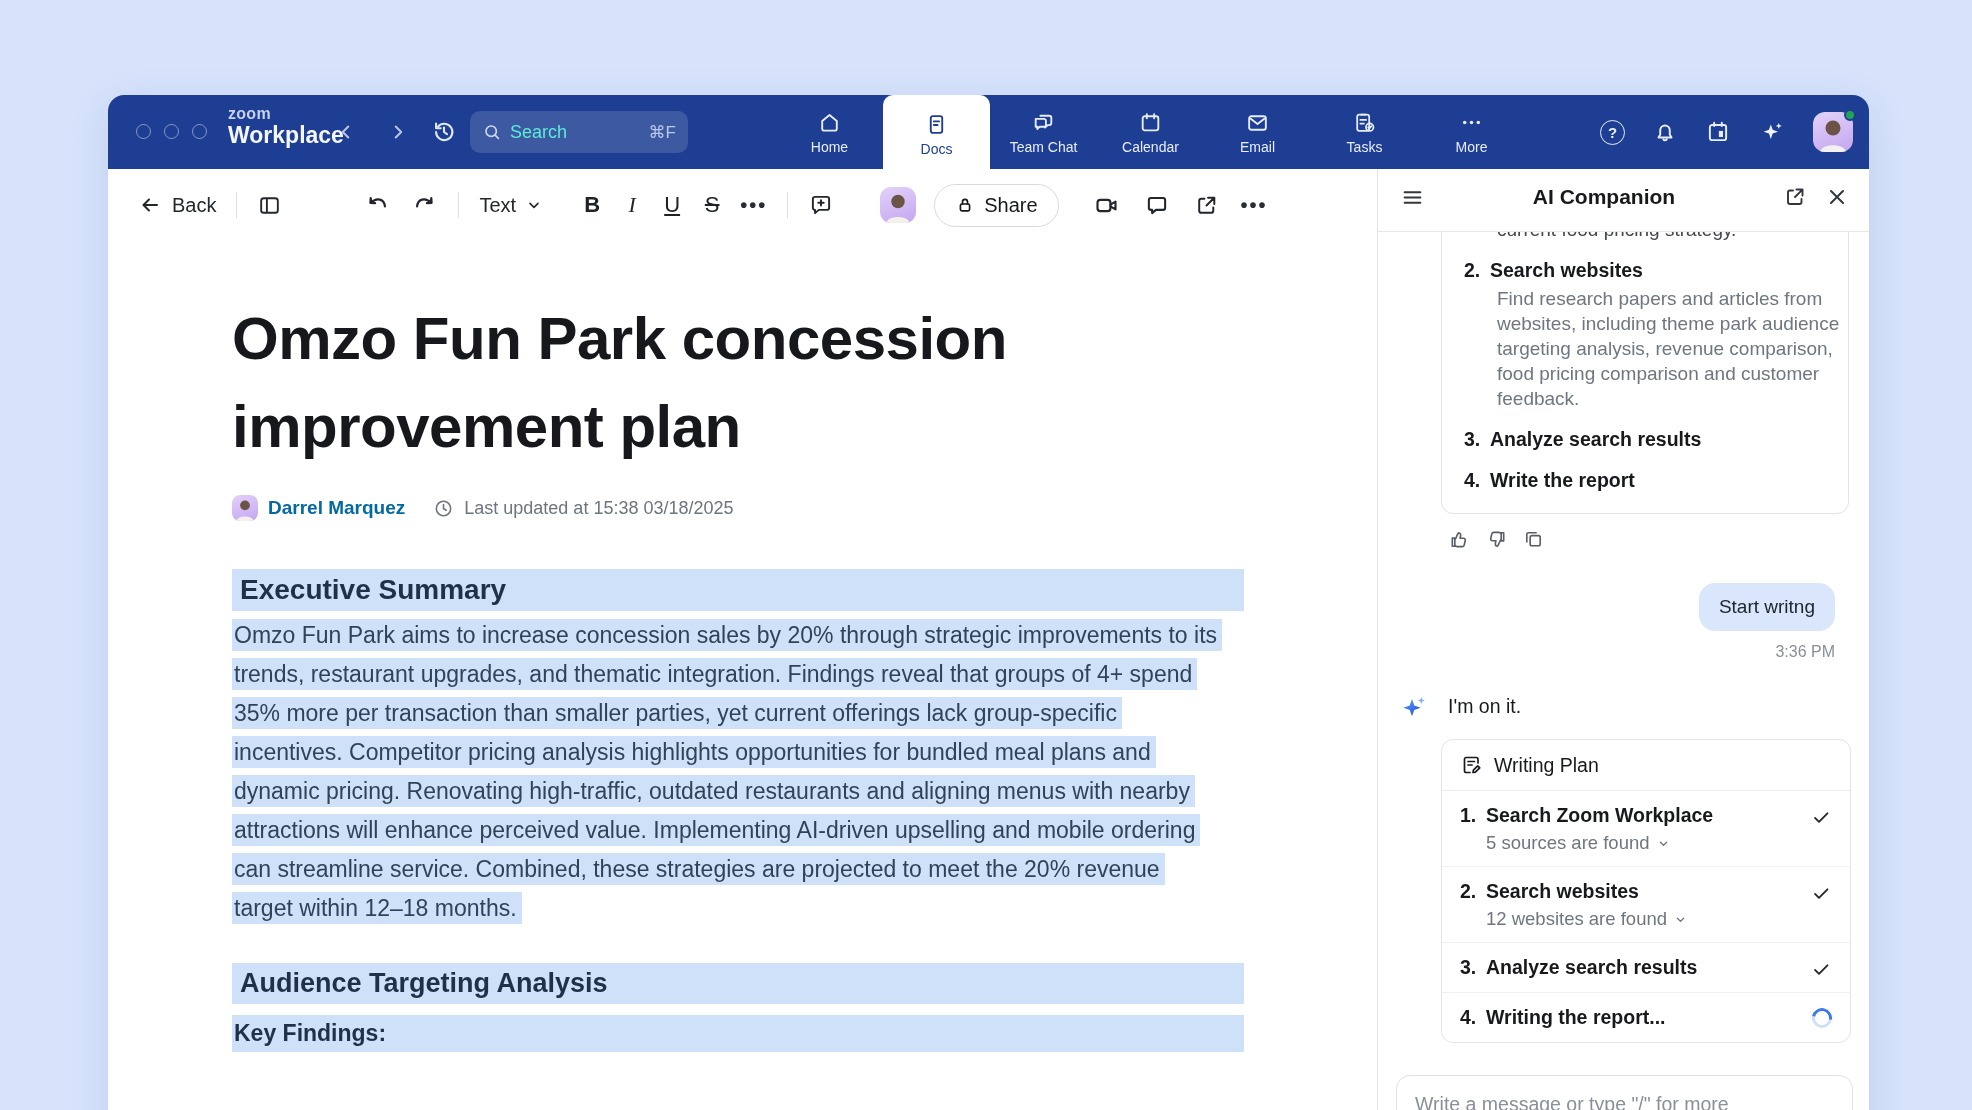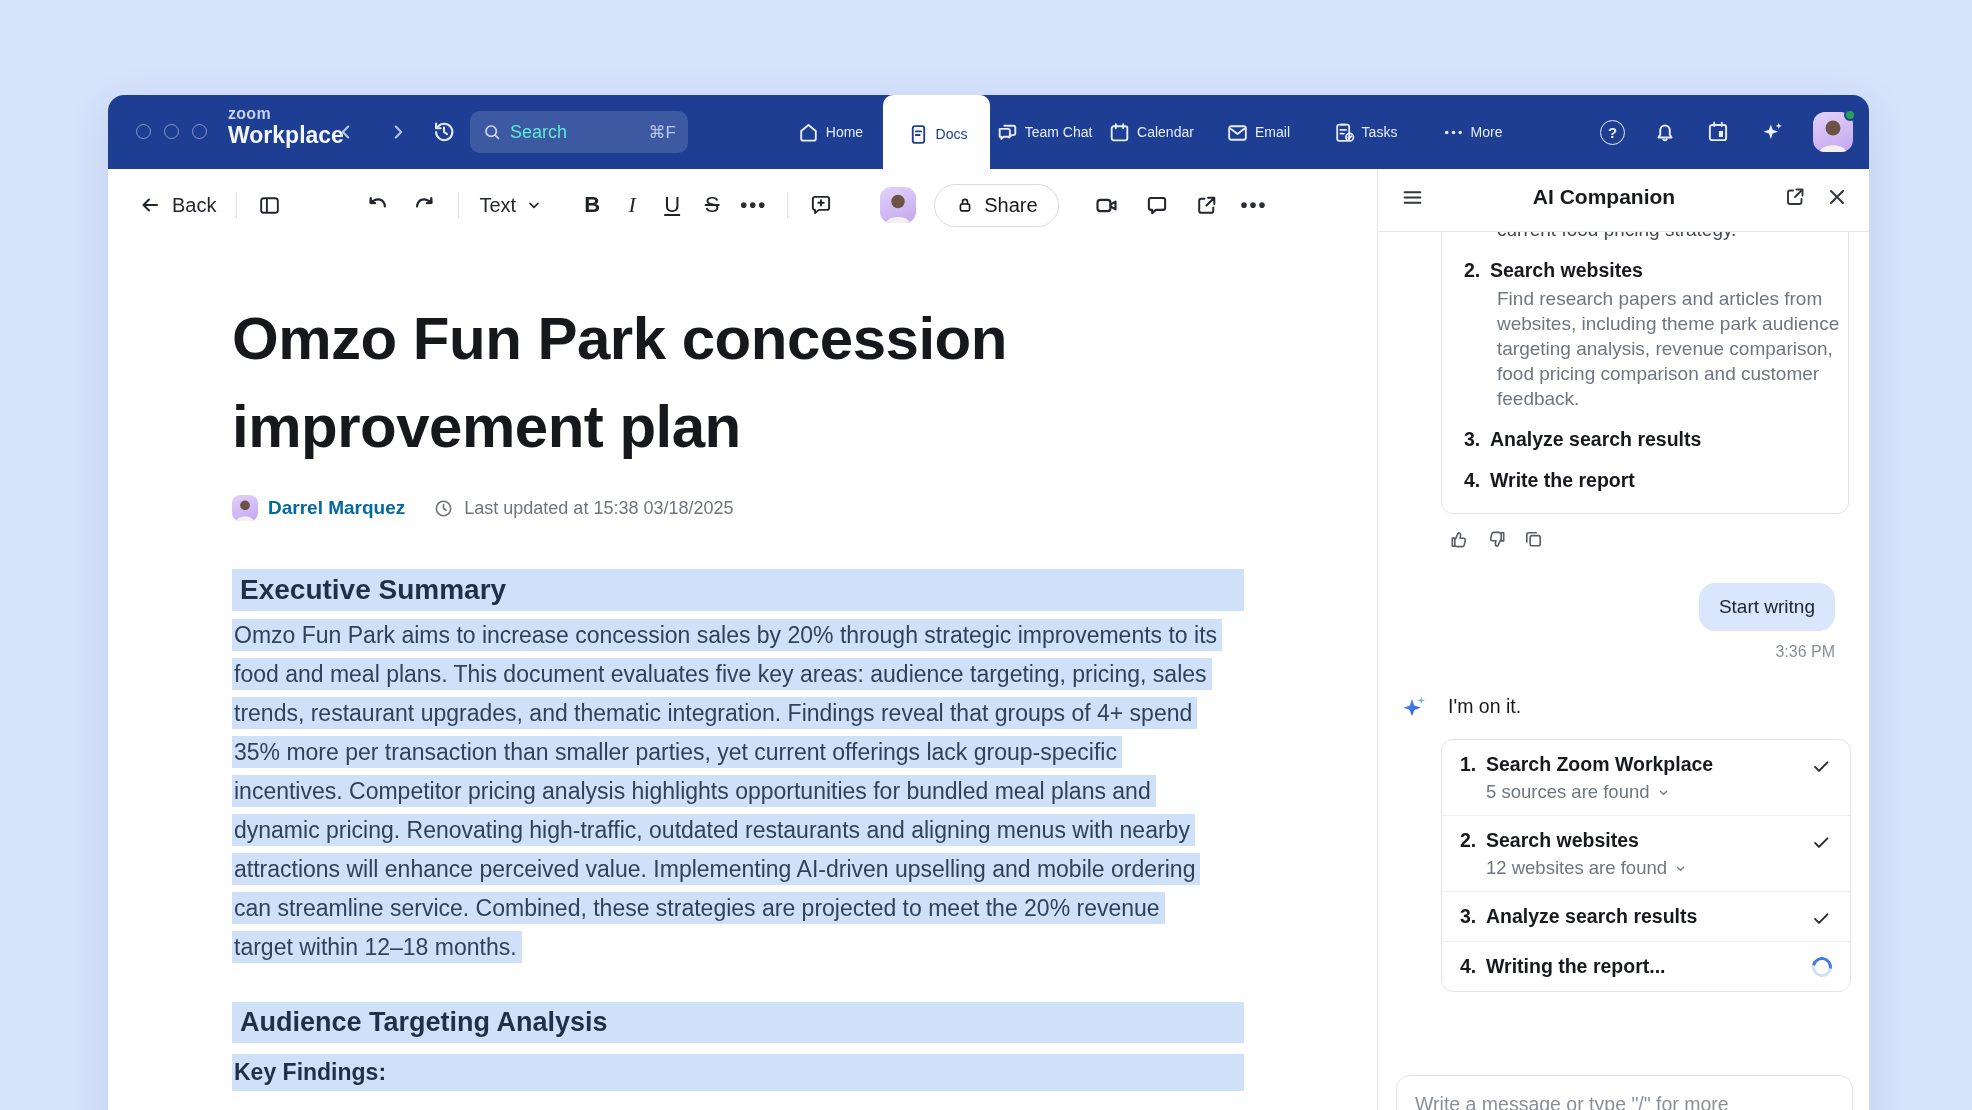--- a/index.html
+++ b/index.html
@@ -23,21 +23,21 @@
   .logo .b { font-size:23px; font-weight:700; color:#f4f7ff; }
   .nav-chevs { position:absolute; left:227px; top:24px; display:flex; gap:30px; color:#b9c6ea; }
   .ic-btn { cursor:pointer; display:flex; align-items:center; justify-content:center; }
   .history { position:absolute; left:322px; top:23px; color:#dfe7fa; }
   .searchbox { position:absolute; left:362px; top:16px; width:218px; height:42px; border-radius:10px;
     background:rgba(255,255,255,.14); display:flex; align-items:center; padding:0 12px; gap:8px; cursor:text; }
   .searchbox .ph { font-size:18px; color:#5eead4; flex:1; }
   .searchbox .kbd { font-size:17px; color:#b9c7ec; }
 
   .tabs { position:absolute; left:668px; top:0; height:74px; display:flex; }
-  .tab { width:107px; height:74px; display:flex; flex-direction:row; align-items:center; justify-content:center;
+  .tab { width:107px; height:74px; display:flex; flex-direction:column; align-items:center; justify-content:center;
     gap:5px; color:#e7edfb; cursor:pointer; font-size:14px; }
   .tab .lbl { line-height:1; }
   .tab.active { background:#ffffff; color:#1d3e93; border-radius:10px 10px 0 0; height:78px; }
 
   .nav-right { position:absolute; right:16px; top:0; height:74px; display:flex; align-items:center; gap:27px; }
   .help-circ { width:25px; height:25px; border:1.7px solid #e7edfb; border-radius:50%; color:#e7edfb;
     font-size:15px; font-weight:700; display:flex; align-items:center; justify-content:center; cursor:pointer; }
   .avatar-nav { position:relative; width:40px; height:40px; border-radius:12px; cursor:pointer;
     background:linear-gradient(160deg,#e3d2fa,#c3a6ef); overflow:visible; }
   .avatar-nav .dot { position:absolute; right:-3px; top:-3px; width:12px; height:12px; border-radius:50%;
@@ -373,21 +373,20 @@
                 <circle cx="12" cy="12" r="8.2"></circle>
                 <path d="M12 7.5V12l3 2"></path>
               </svg>
           </span>
           <span class="meta">Last updated at 15:38 03/18/2025</span>
         </div>
 
         <div class="doc-content">
           <div class="h2 hl">Executive Summary</div>
           <div class="bodyline"><span class="hl">Omzo Fun Park aims to increase concession sales by 20% through strategic improvements to its</span></div>
-          <div class="bodyline"><span class="hl">food and meal plans. This document evaluates five key areas: audience targeting, pricing, sales</span></div>
           <div class="bodyline"><span class="hl">trends, restaurant upgrades, and thematic integration. Findings reveal that groups of 4+ spend</span></div>
           <div class="bodyline"><span class="hl">35% more per transaction than smaller parties, yet current offerings lack group-specific</span></div>
           <div class="bodyline"><span class="hl">incentives. Competitor pricing analysis highlights opportunities for bundled meal plans and</span></div>
           <div class="bodyline"><span class="hl">dynamic pricing. Renovating high-traffic, outdated restaurants and aligning menus with nearby</span></div>
           <div class="bodyline"><span class="hl">attractions will enhance perceived value. Implementing AI-driven upselling and mobile ordering</span></div>
           <div class="bodyline"><span class="hl">can streamline service. Combined, these strategies are projected to meet the 20% revenue</span></div>
           <div class="bodyline"><span class="hl">target within 12–18 months.</span></div>
           <div class="gap-sec"></div>
           <div class="h2 hl" style="font-size:27px;">Audience Targeting Analysis</div>
           <div class="gap-sm"></div>
@@ -469,20 +468,30 @@
                   </linearGradient>
                 </defs>
               <path d="M10.5 6l1.7 4.8 4.8 1.7-4.8 1.7-1.7 4.8-1.7-4.8-4.8-1.7 4.8-1.7z" fill="url(#aig)"></path>
               <path d="M17.5 4.5l.7 1.9 1.9.7-1.9.7-.7 1.9-.7-1.9-1.9-.7 1.9-.7z" fill="#7db2fa"></path>
             </svg>
           </span>
           <span class="txt">I'm on it.</span>
         </div>
 
         <div class="card wp-card">
+          <div class="wp-head">
+            <span>
+              <svg width="24" height="24" viewBox="0 0 24 24" fill="none" stroke="currentColor" stroke-width="1.7" stroke-linecap="round" stroke-linejoin="round">
+                  <path d="M18 10V6.2A1.7 1.7 0 0 0 16.3 4.5H6.2A1.7 1.7 0 0 0 4.5 6.2v11.6a1.7 1.7 0 0 0 1.7 1.7H10"></path>
+                  <path d="M8 8.5h6.5M8 12h4"></path>
+                  <path d="m13 19.5.4-2.4 4.3-4.3 2 2-4.3 4.3z"></path>
+                </svg>
+            </span>
+            <span>Writing Plan</span>
+          </div>
 
           <div class="wp-item">
             <div class="wp-main">
               <div class="wp-title"><span class="num">1.</span><span>Search Zoom Workplace</span></div>
               <div class="wp-sub">
                 <span>5 sources are found</span>
                 <span>
                     <svg width="15" height="15" viewBox="0 0 24 24" fill="none" stroke="currentColor" stroke-width="2.2" stroke-linecap="round" stroke-linejoin="round">
                       <path d="m7 10 5 5 5-5"></path>
                     </svg>

